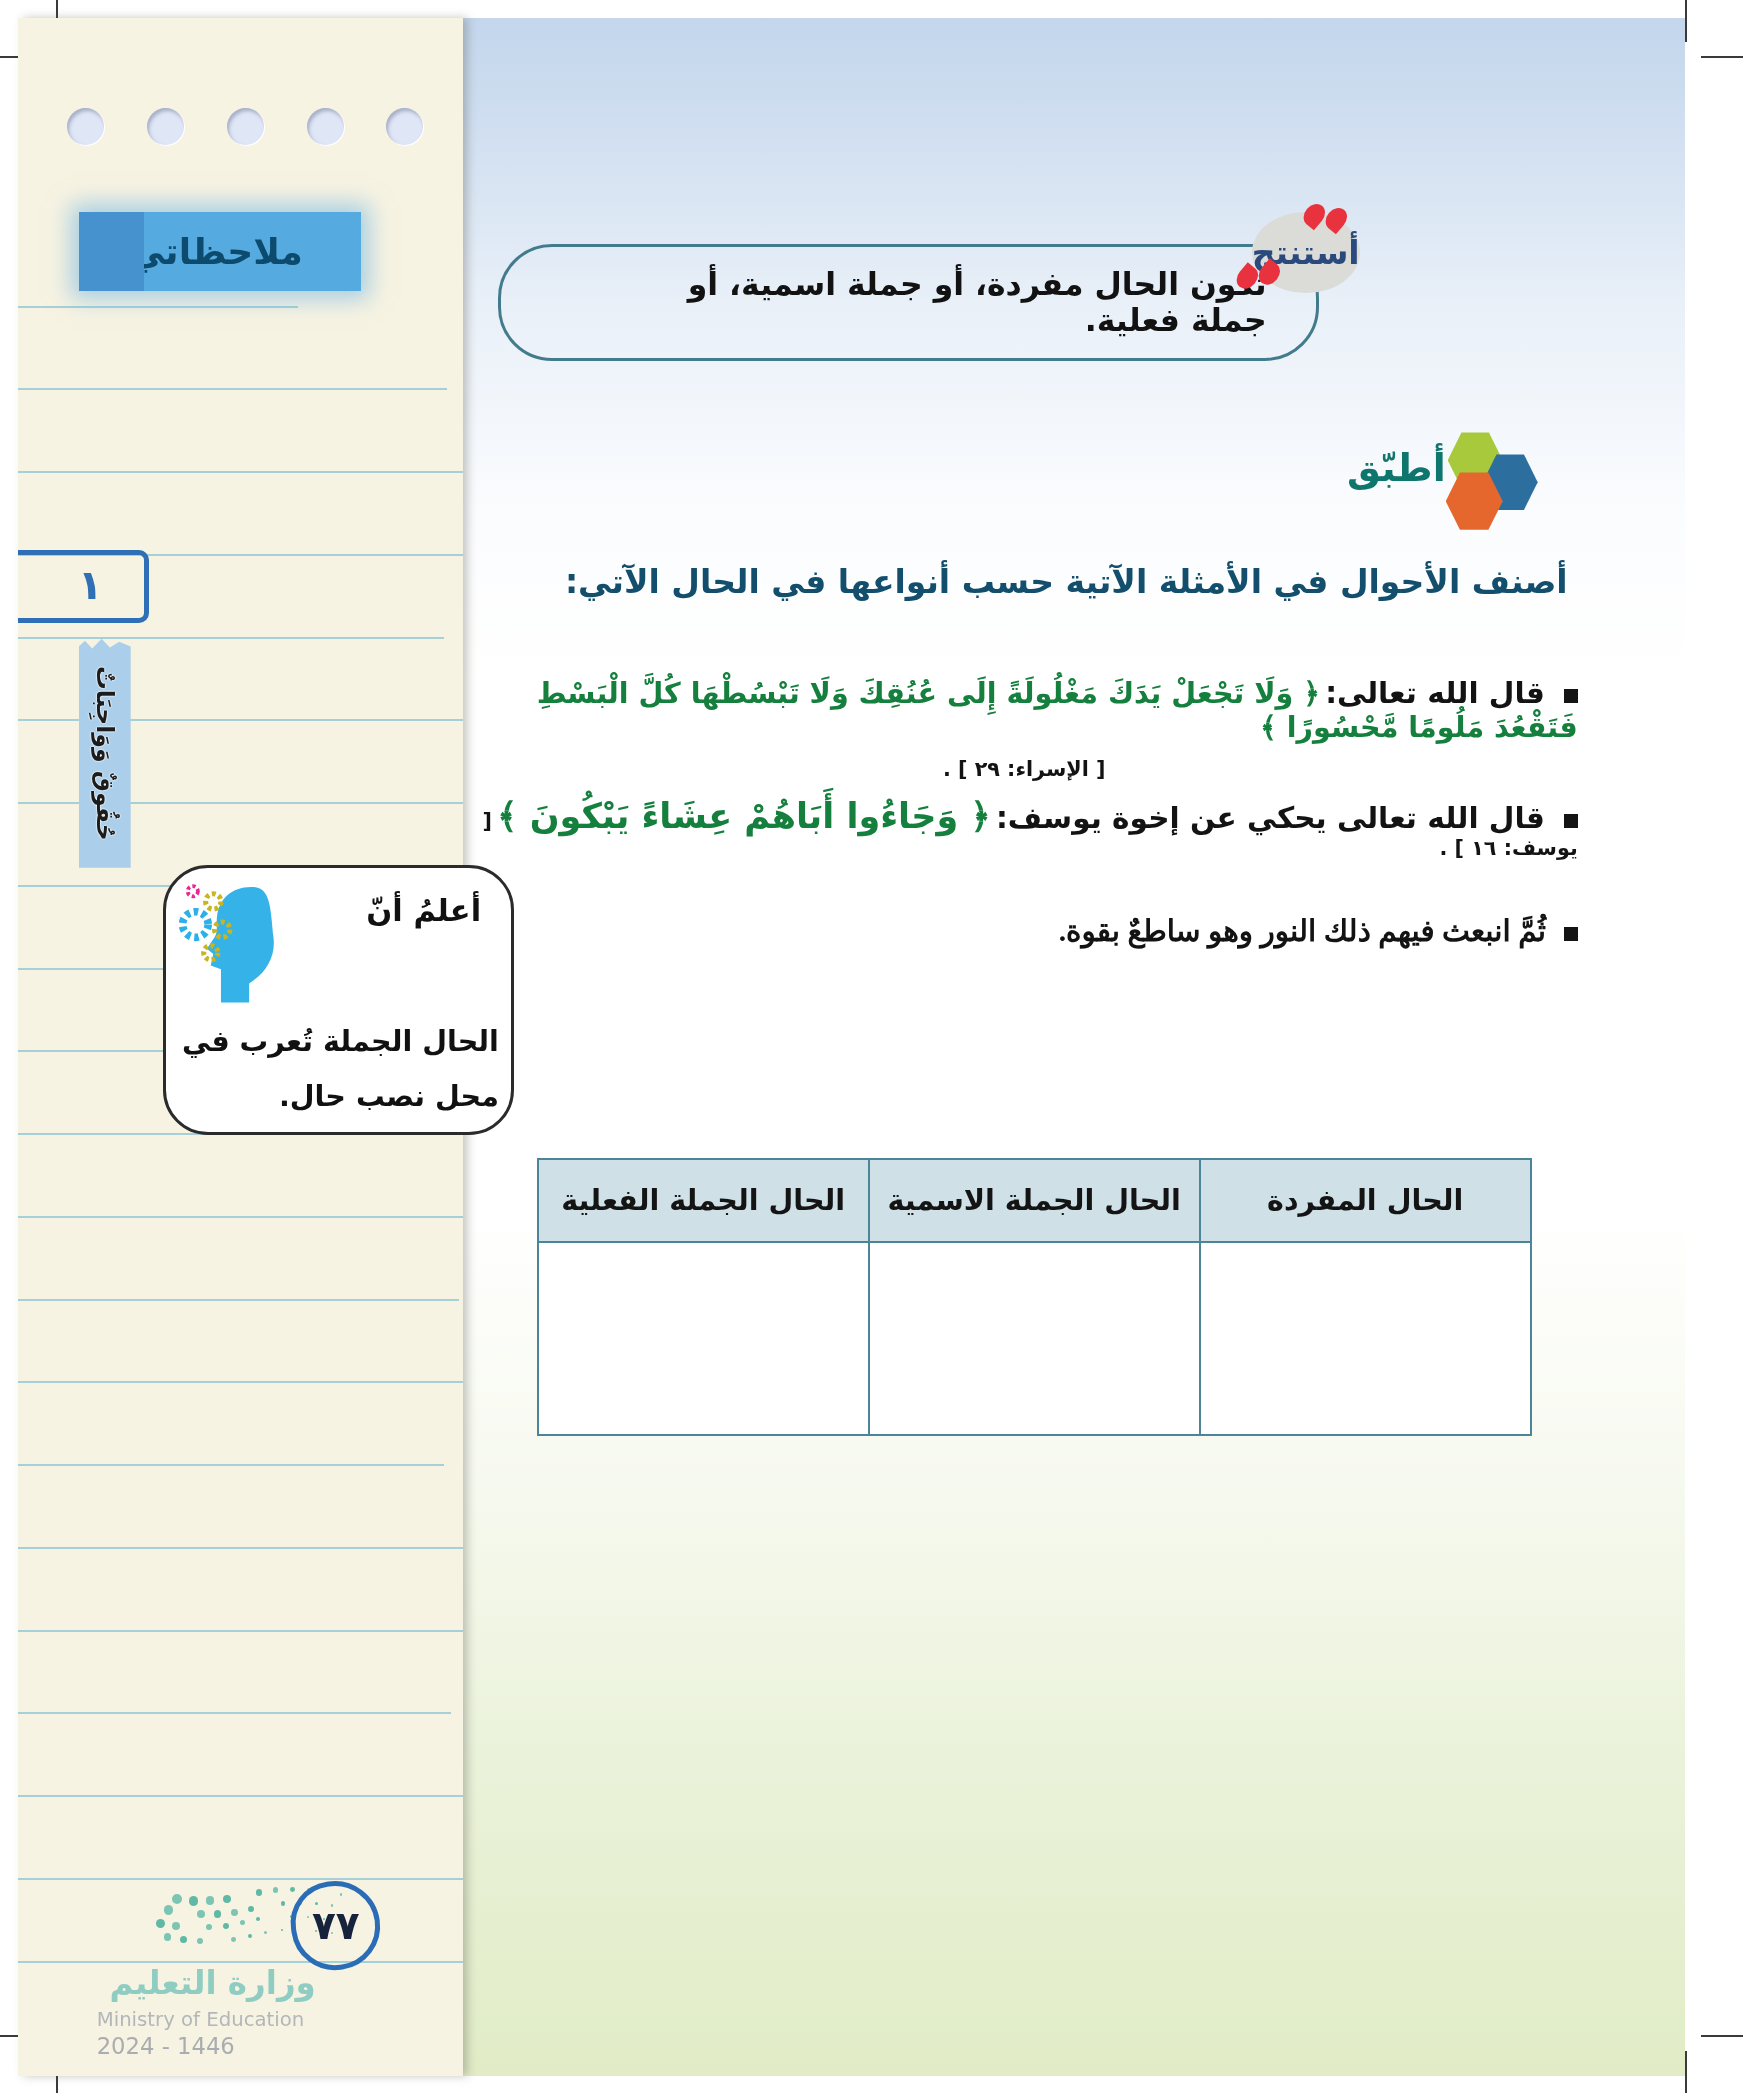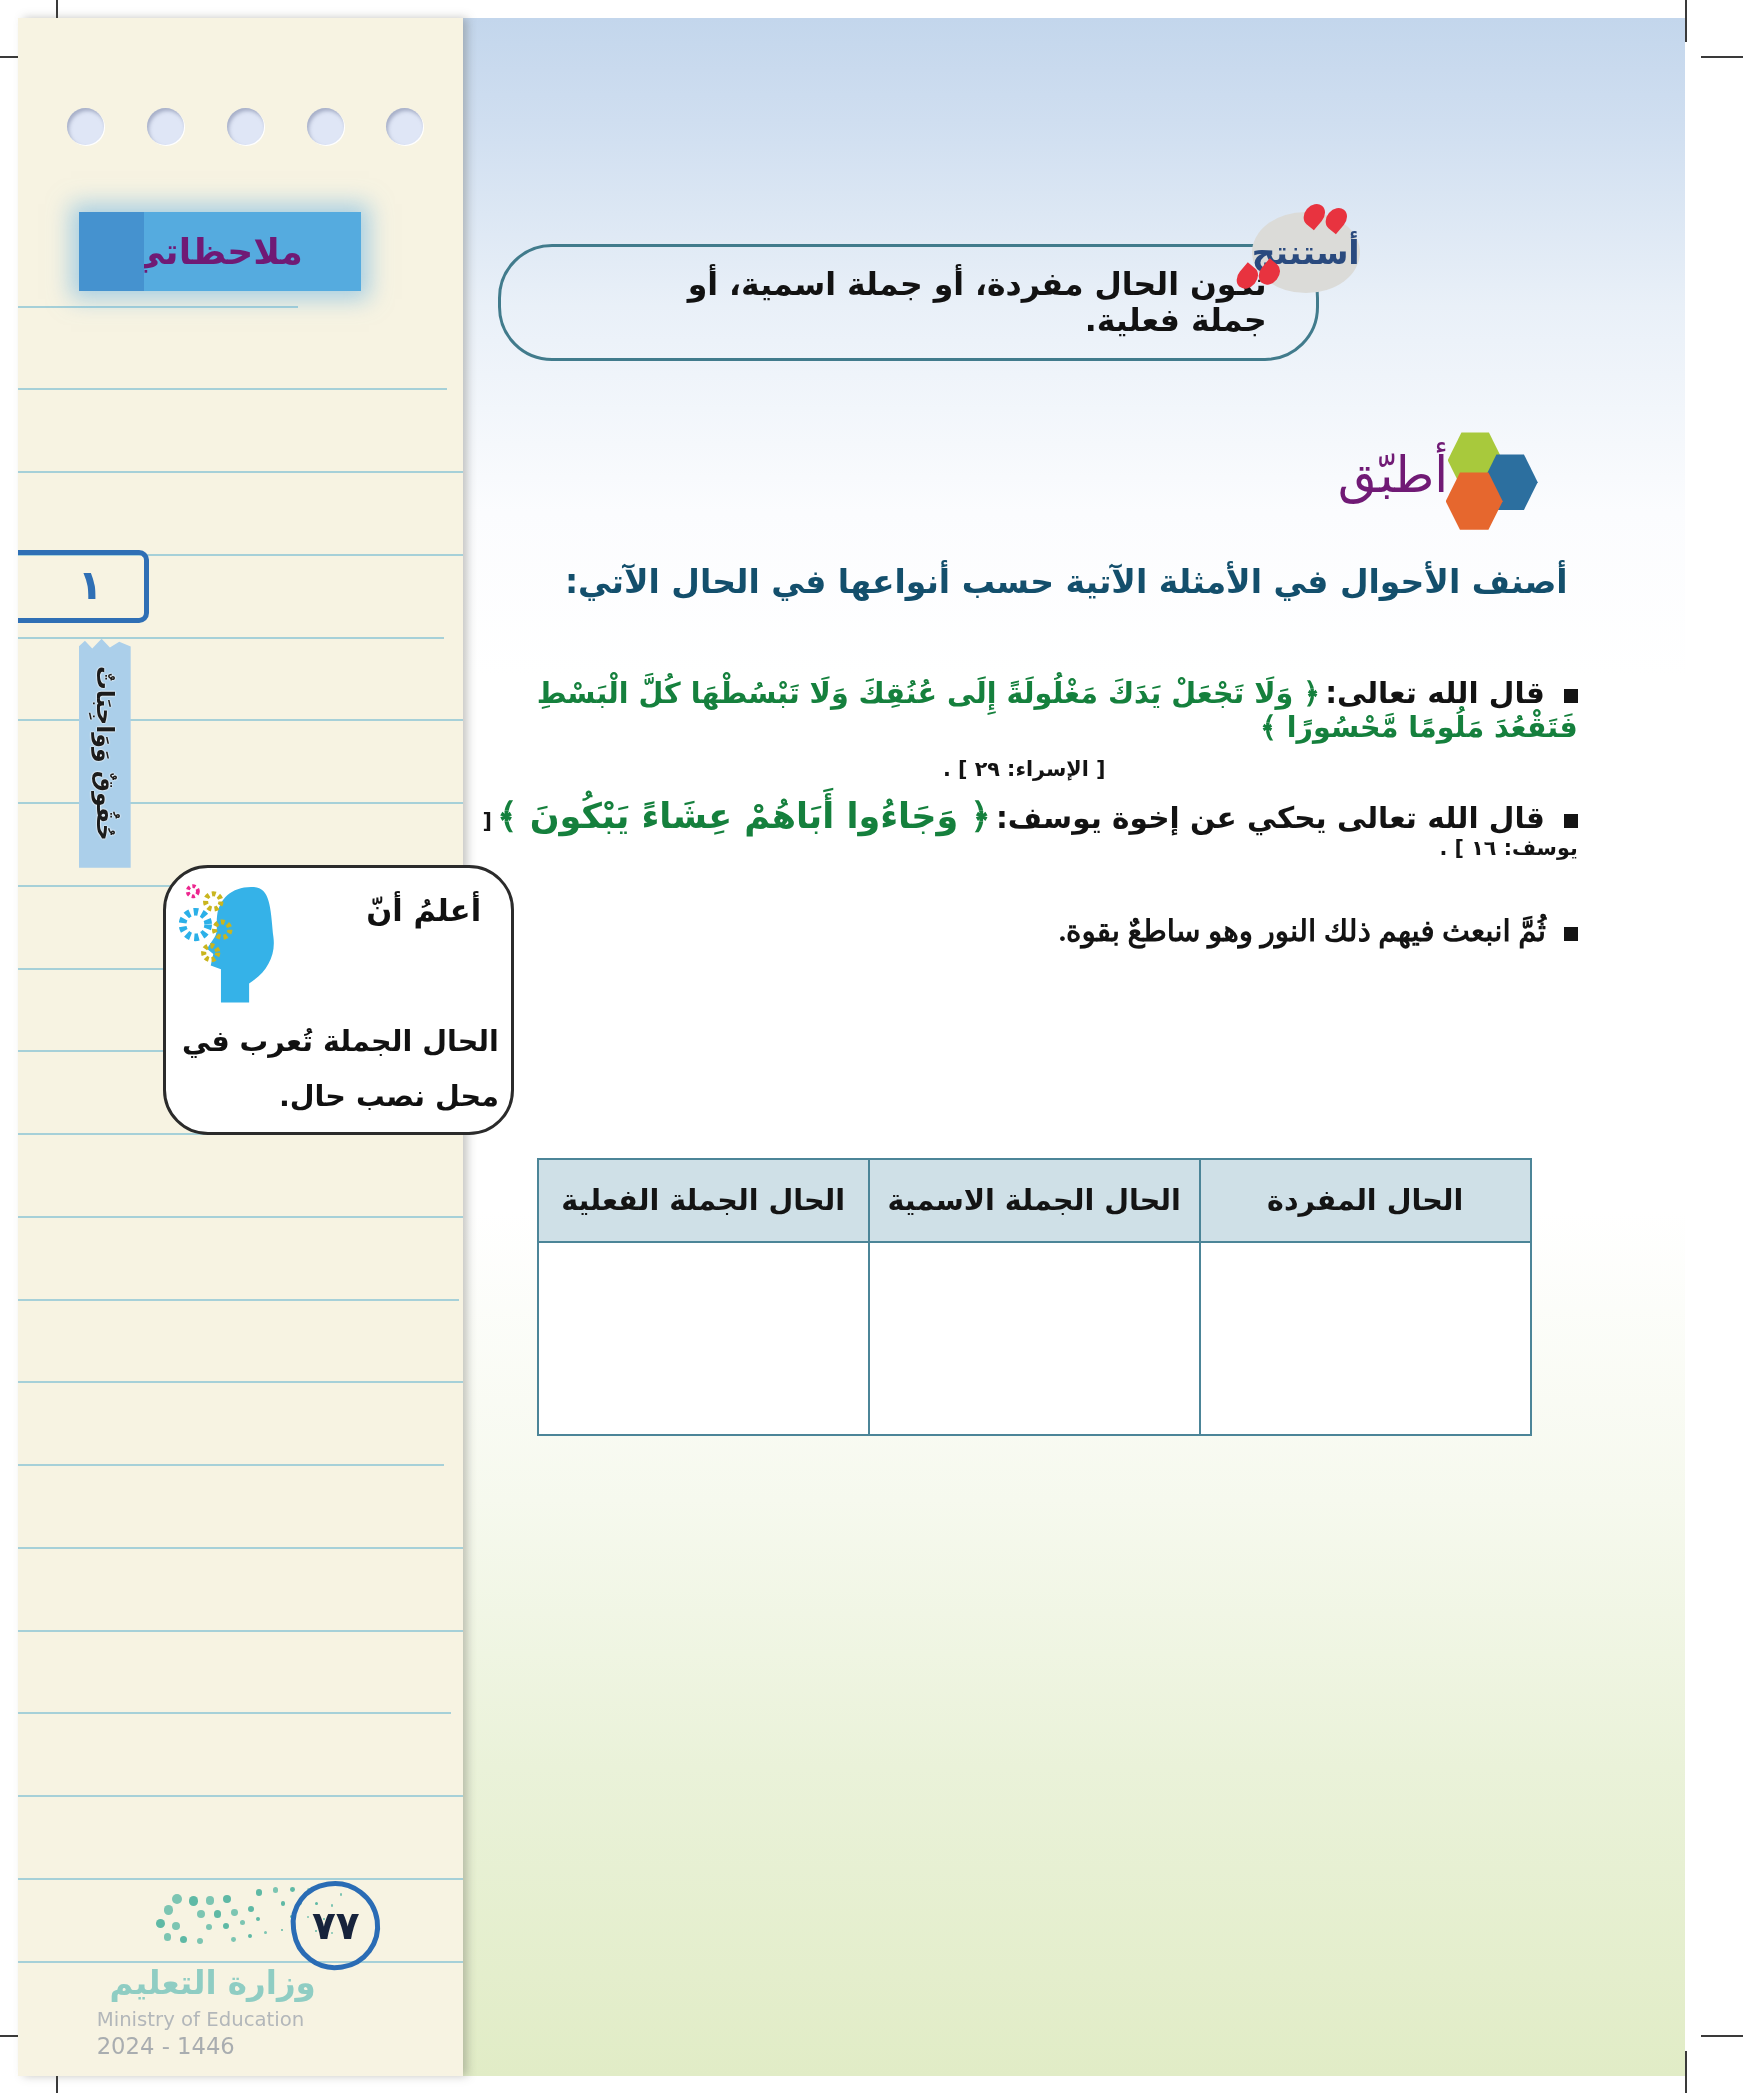--- a/index.html
+++ b/index.html
@@ -19,21 +19,21 @@
   .notebook { position:absolute; left:0; top:0; width:445px; height:100%;
     background:#f7f3e2; box-shadow:4.9px 0 8.9px rgba(90,90,80,.35); }
   .rule { position:absolute; left:0; height:2px; background:#a6d0d8; }
   .hole { position:absolute; width:37px; height:37px; border-radius:50%;
     background:#dfe6f6; box-shadow:inset 2px 3px 3.9px rgba(120,130,160,.55), 1px 1px 0 #fff; }
 
   .notes-banner { position:absolute; left:61px; top:194px; width:282px; height:79px;
     background:#55abdf; box-shadow:0 0 21.7px 7.9px rgba(100,175,225,.55);
     display:flex; align-items:center; justify-content:center; }
   .notes-banner .sq { position:absolute; left:0; top:0; width:65px; height:100%; background:#4592cf; }
-  .notes-banner .lbl { color:#701a75; font-weight:bold; font-size:36px; padding-right:7.9px; }
+  .notes-banner .lbl { color:#0c4a6e; font-weight:bold; font-size:36px; padding-right:7.9px; }
 
   .lesson-marker { position:absolute; left:0px; top:532px; width:131px; height:73px;
     border-top:5.9px solid #2f6fb5; border-bottom:5.9px solid #2f6fb5; border-right:5.9px solid #2f6fb5;
     border-radius:0 9.9px 9.9px 0; }
   .lesson-marker .num { position:absolute; right:41px; top:5.9px; color:#2f6fb5;
     font-size:41px; font-weight:bold; }
 
   .unit-ribbon { position:absolute; left:61px; top:621px; width:52px; height:229px;
     background:#abcfea;
     clip-path:polygon(0 7.9px,12% 2px,26% 9.9px,44% 0,60% 8.9px,78% 3px,100% 7.9px,100% 100%,0 100%);
@@ -48,21 +48,21 @@
     direction:rtl; font-size:31.5px; font-weight:bold; color:#121212; padding:0 49px 0 148px; }
   .badge { position:absolute; left:1234px; top:194px; width:108px; height:81px; background:#dbdbd8;
     border-radius:50%; display:flex; align-items:center; justify-content:center;
     color:#2a4a7e; font-size:33px; font-weight:bold; z-index:3; }
   .qg { position:absolute; z-index:4; }
   .qd { position:absolute; width:18.7px; height:23.6px; background:#e8333f;
     border-radius:50% 50% 0 50%; transform:rotate(40deg); }
 
   
   .apply-label { position:absolute; left:1320px; top:428px; width:108px; text-align:right;
-    font-size:50px; font-weight:normal; color:#701a75; }
+    font-size:38px; font-weight:bold; color:#0f766e; }
   .hex { position:absolute; clip-path:polygon(25% 3%,75% 3%,100% 50%,75% 97%,25% 97%,0 50%); }
   .hex.g { left:1430px; top:413px; width:55px; height:59px; background:#a8c93c; }
   .hex.b { left:1465px; top:435px; width:55px; height:59px; background:#2c6f9f; }
   .hex.o { left:1428px; top:453px; width:57px; height:61px; background:#e6672e; }
 
   .instruction { position:absolute; right:118px; top:544px; direction:rtl;
     font-size:33px; font-weight:bold; color:#134f6c; }
 
   .bullet-item { position:absolute; left:453px; width:1107px; direction:rtl; text-align:right; }
   .bsq { display:inline-block; width:13.8px; height:13.8px; background:#141414; margin-left:13.8px; }

